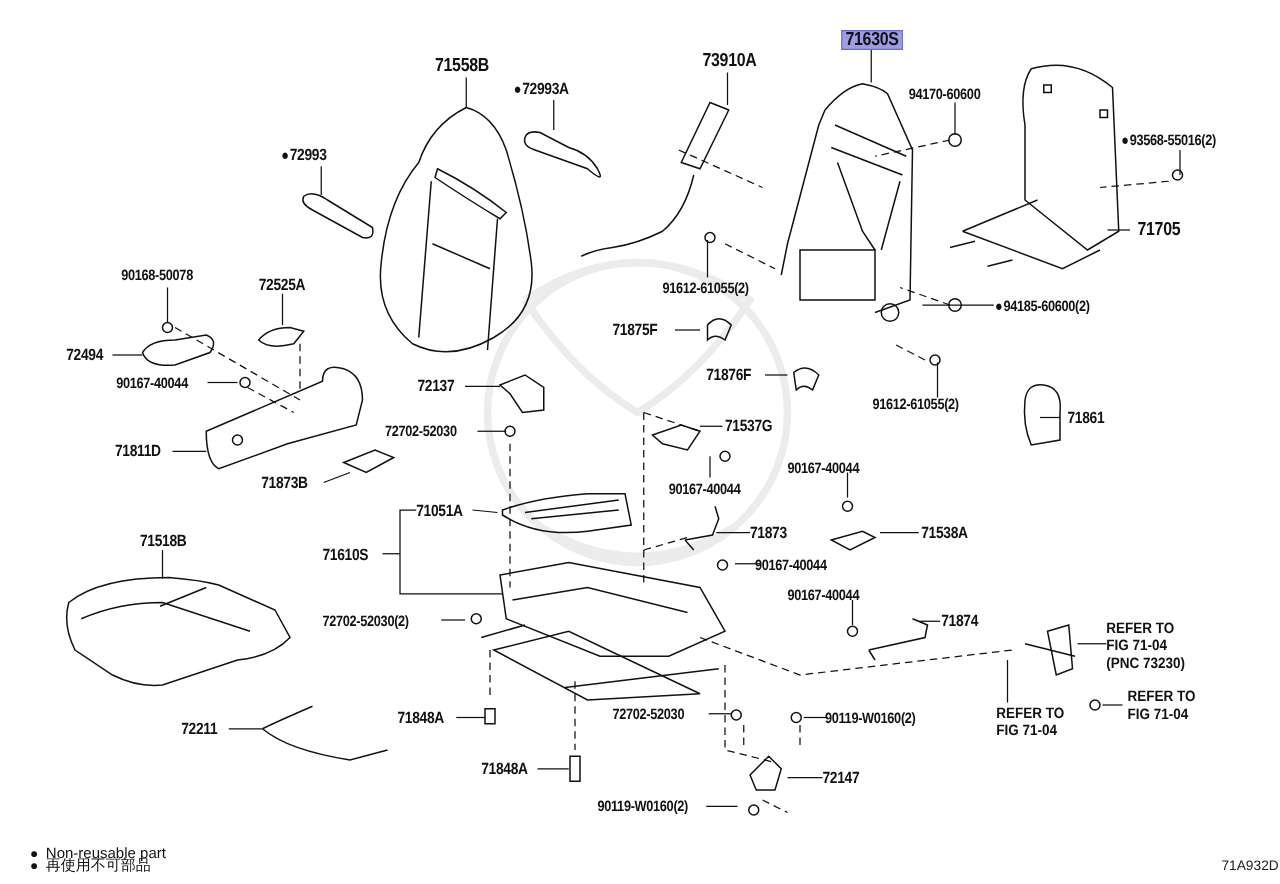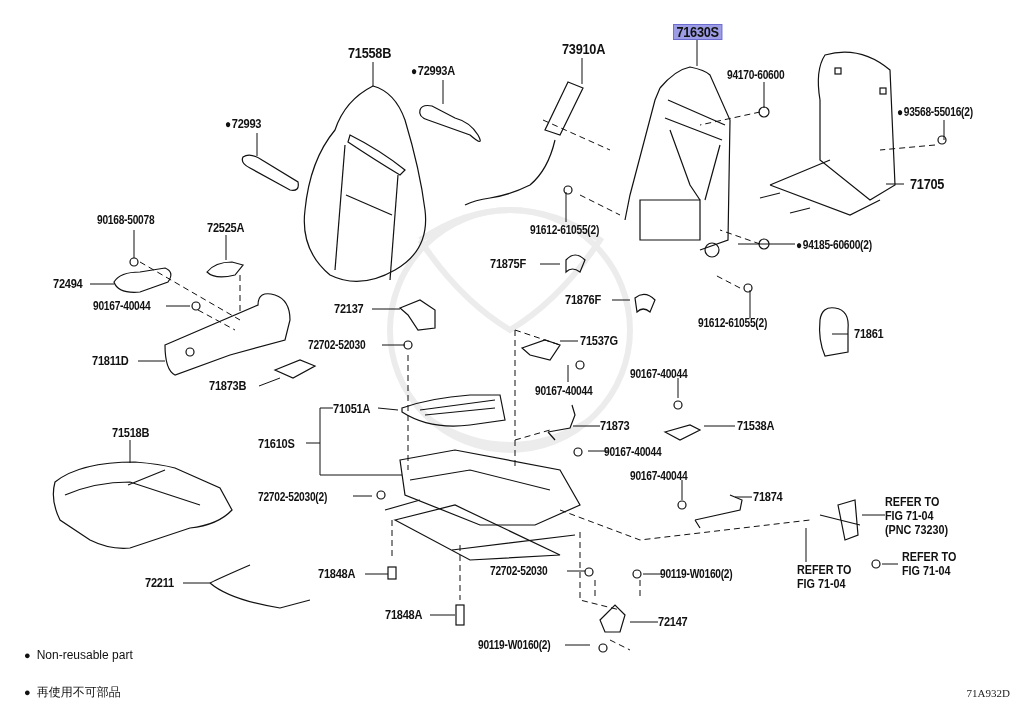--- a/index.html
+++ b/index.html
@@ -5,21 +5,21 @@
   html,body{margin:0;padding:0;background:#fff;}
   body{width:1024px;height:707px;position:relative;overflow:hidden;font-family:"DejaVu Sans Mono","Liberation Mono",monospace;}
   #art{position:absolute;left:0;top:0;width:1024px;height:707px;}
   .lbl{position:absolute;font-family:"Liberation Sans Narrow","Liberation Sans",sans-serif;font-weight:bold;font-size:13px;color:#111;white-space:nowrap;letter-spacing:-0.3px;transform:scaleX(0.85);transform-origin:left top;line-height:14px;cursor:pointer;}
   .lbl.big{font-size:15px;}
   .lbl.sm{font-size:12px;}
   .lbl.hl{background:#9d9de6;border:1px solid #6b6bd0;padding:0 3px;}
   .dot::before{content:"●";font-size:12px;margin-right:1px;}
   .legend{position:absolute;left:24px;font-family:"Liberation Sans",sans-serif;font-size:12px;color:#111;}
   .legend .b{font-size:11px;margin-right:6px;}
-  .code{position:absolute;right:14px;bottom:8px;font-family:Liberation Serif, serif;font-size:11px;color:#222;}
+  .code{position:absolute;right:1px;bottom:8px;font-family:Liberation Sans, sans-serif;font-size:11px;color:#222;}
   .ref{position:absolute;font-family:"Liberation Sans Narrow","Liberation Sans",sans-serif;font-weight:bold;font-size:12px;line-height:14px;transform:scaleX(0.9);transform-origin:left top;color:#111;}
 </style>
 </head>
 <body>
 
 <svg id="art" viewBox="0 0 1024 707" xmlns="http://www.w3.org/2000/svg" fill="none" stroke="#111" stroke-width="1.2">
 
   <g stroke="#e8e8e8" stroke-width="6" opacity="0.8">
     <circle cx="510" cy="330" r="120"></circle>
     <path d="M420 240 Q510 180 600 240 Q560 300 510 330 Q460 300 420 240"></path>
@@ -260,17 +260,17 @@
   <div>FIG 71-04</div>
 </div>
 <div class="ref" style="left:902px;top:550px">
   <div>REFER TO</div>
   <div>FIG 71-04</div>
 </div>
 
 <div class="legend" style="top:684px">
   <span class="b">●</span><span>再使用不可部品</span>
 </div>
-<div class="legend" style="top:648px">
+<div class="legend" style="top:675px">
   <span class="b">●</span><span>Non-reusable part</span>
 </div>
 
 <div class="code">71A932D</div>
 
 </body></html>

